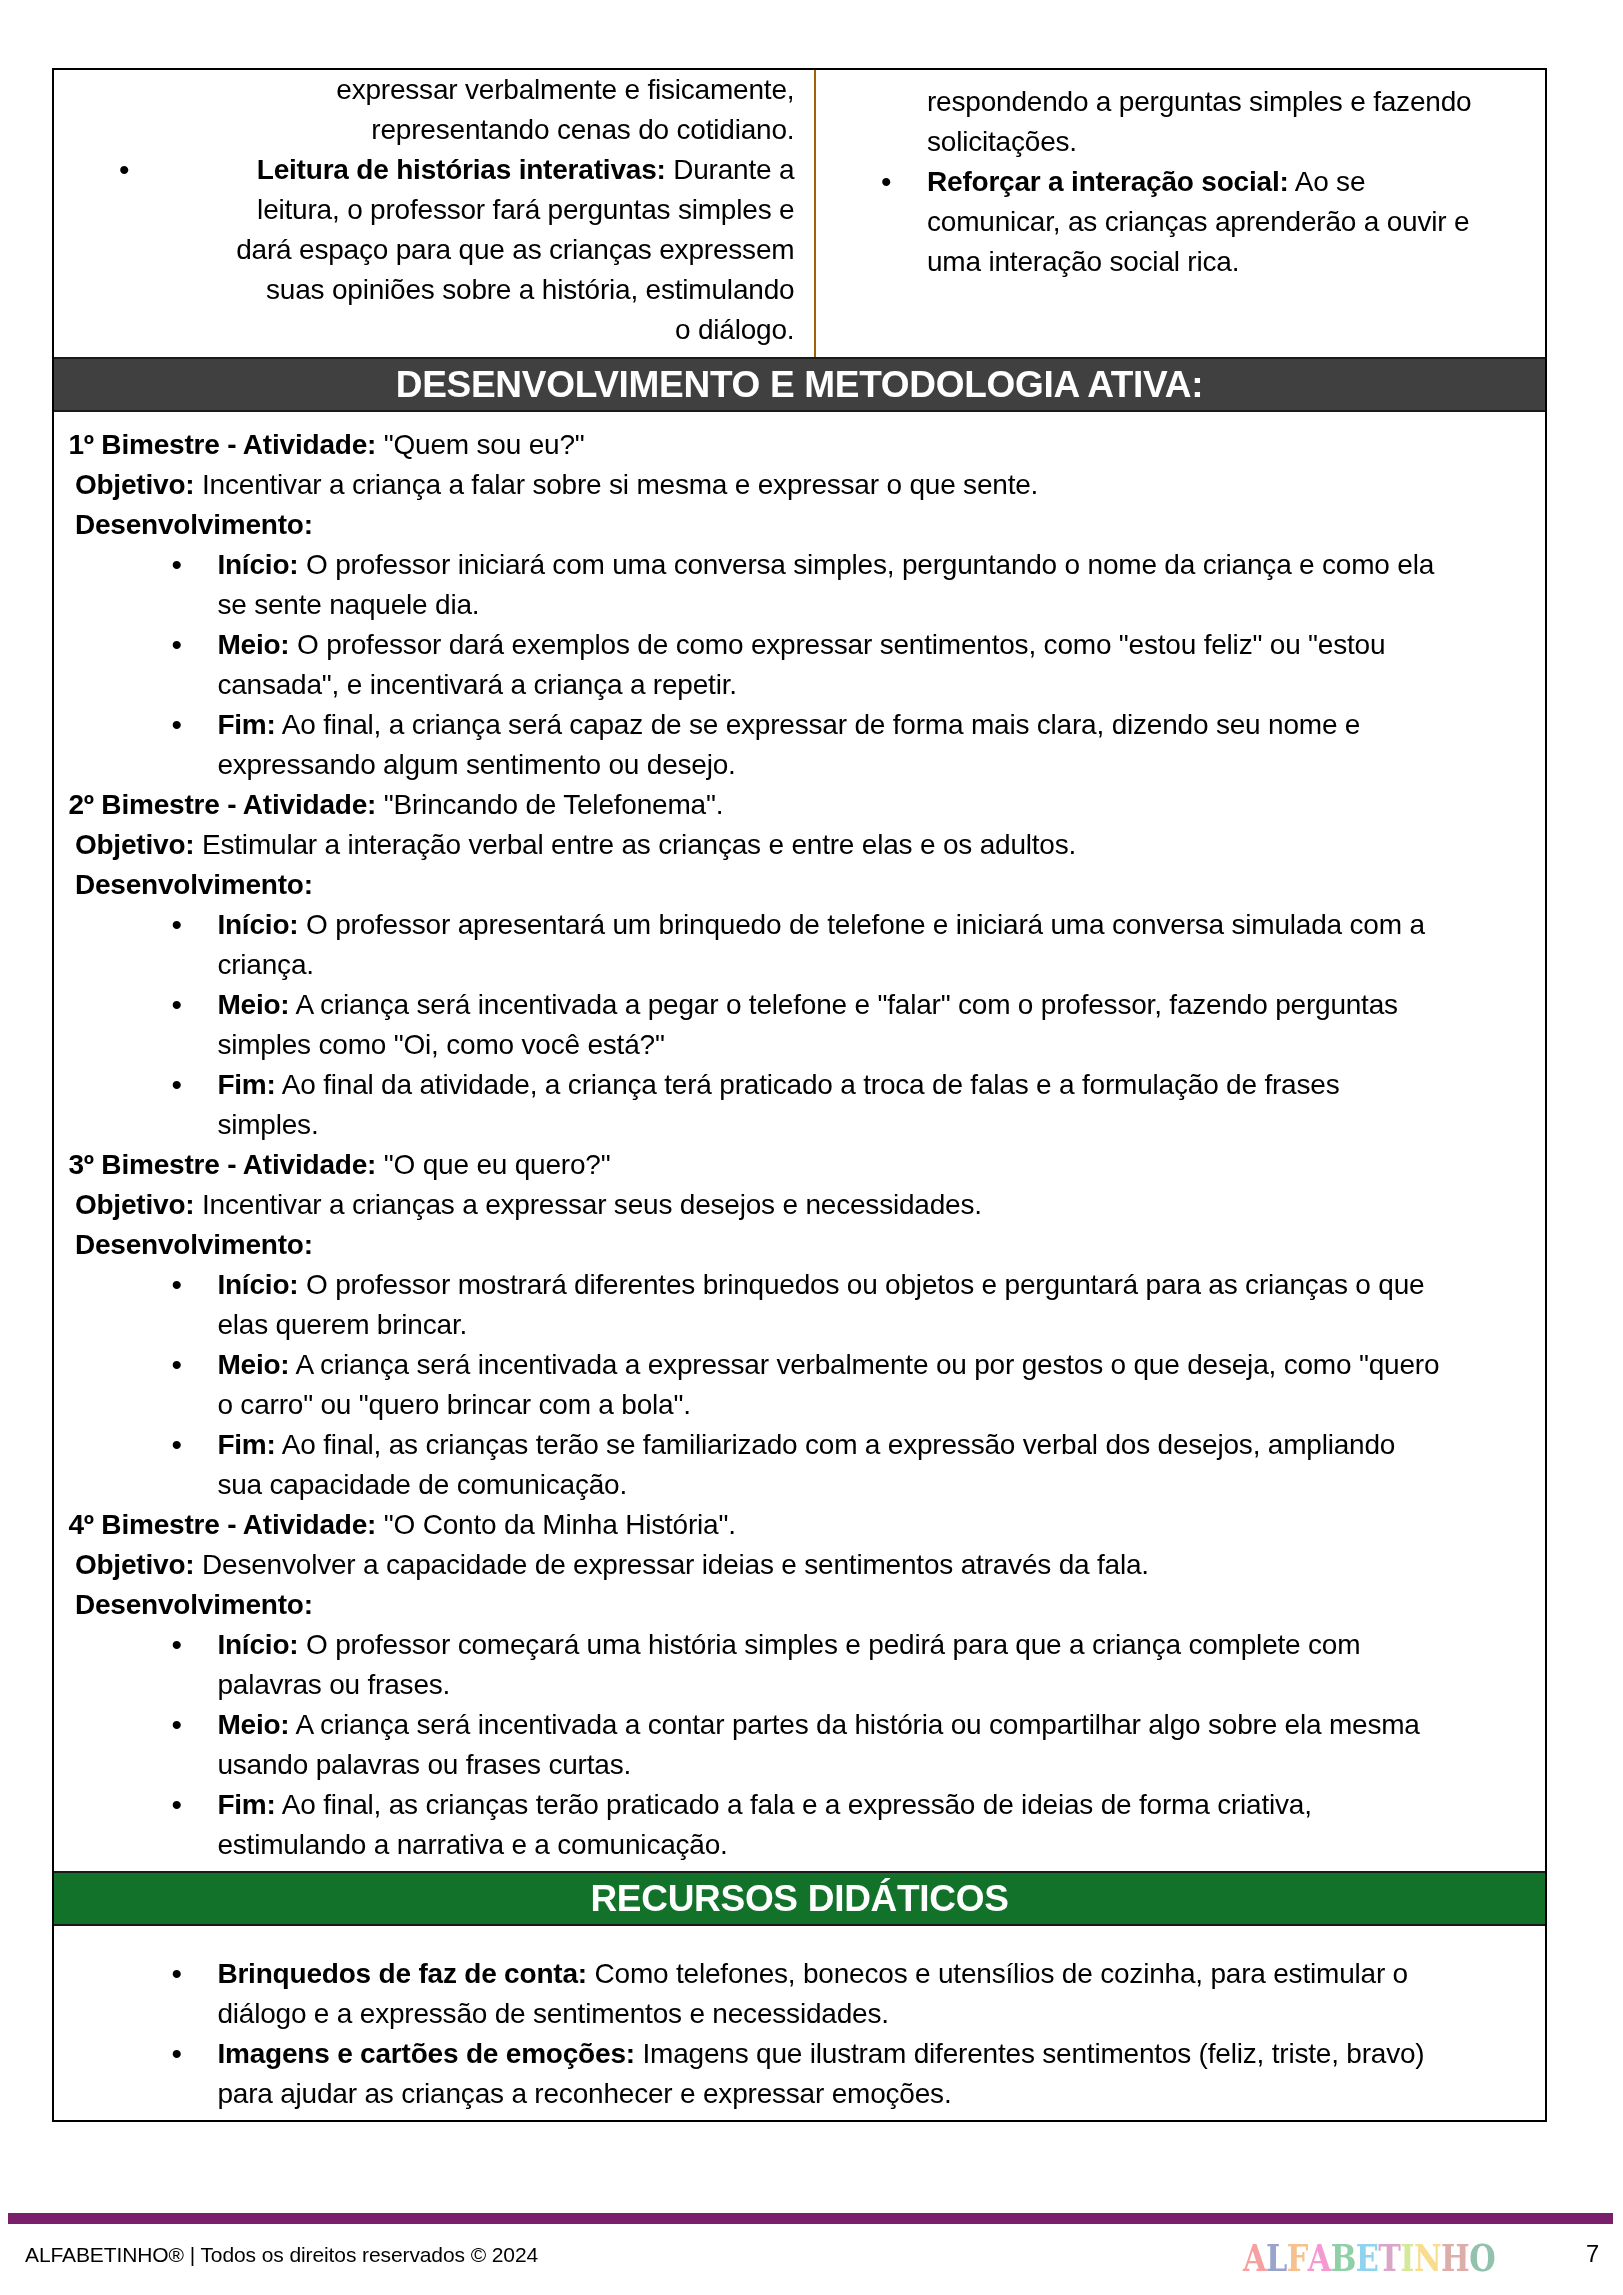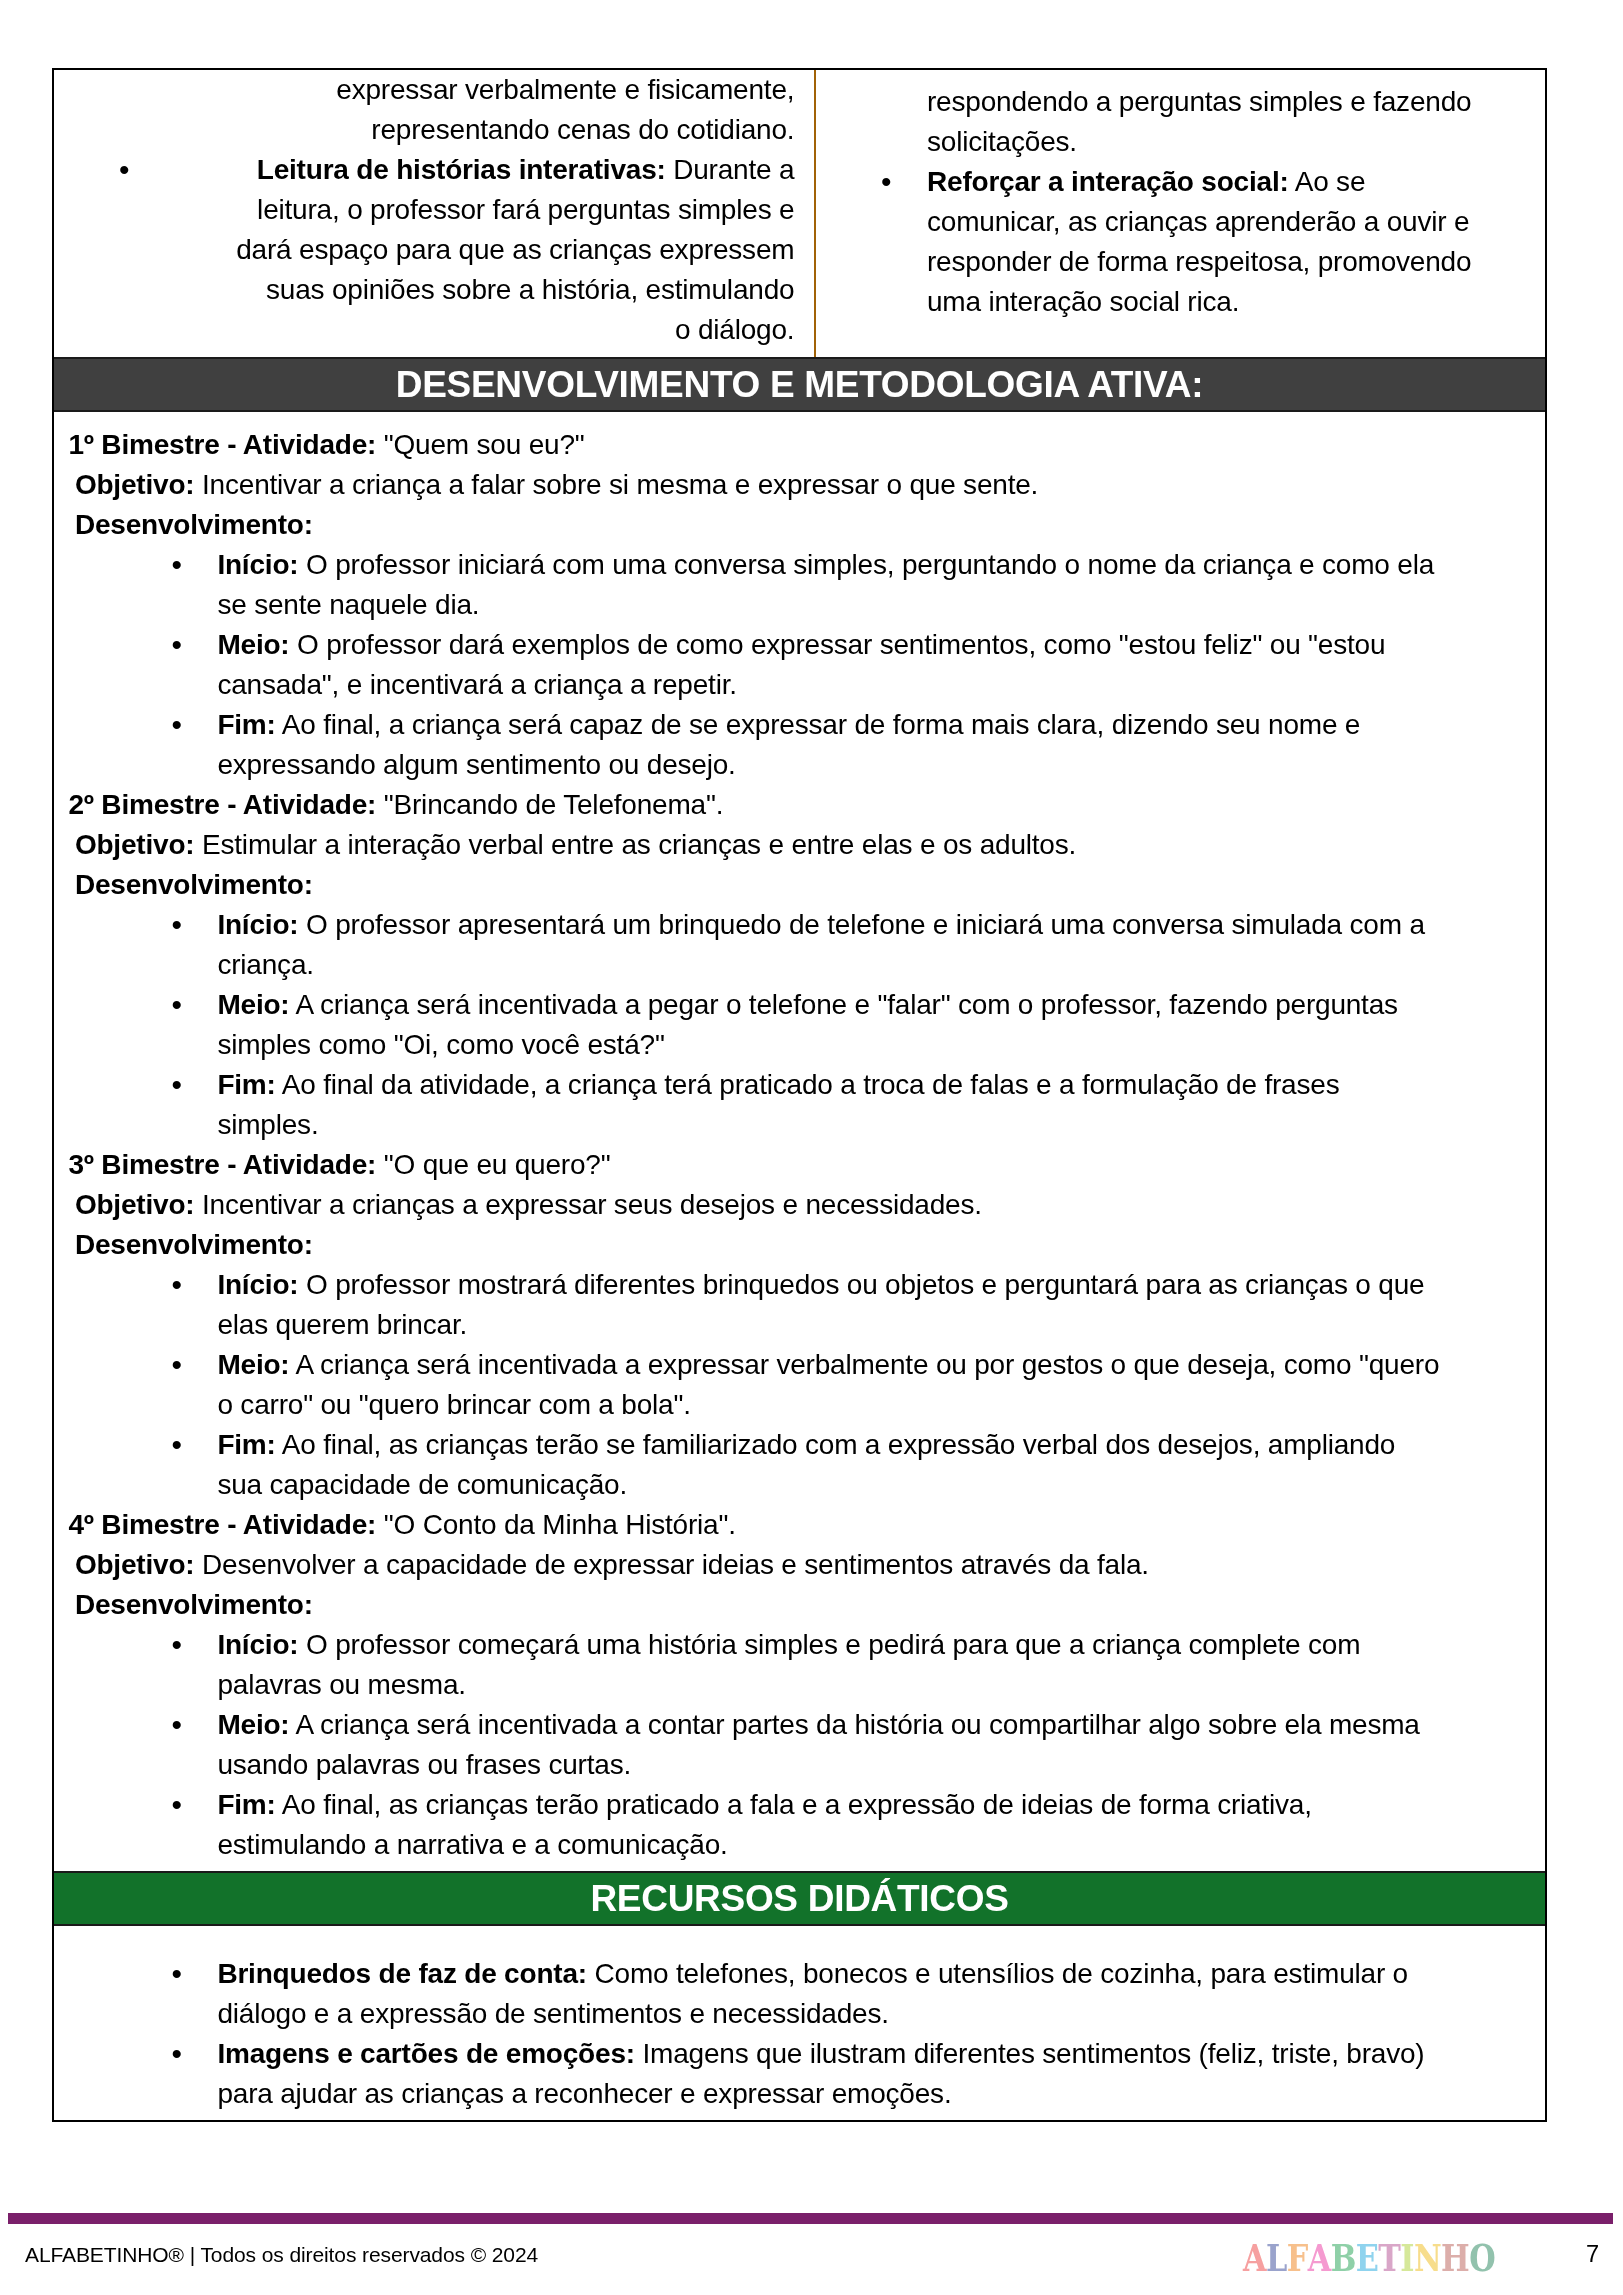--- a/index.html
+++ b/index.html
@@ -52,21 +52,20 @@
           <li><span>suas opiniões sobre a história, estimulando</span></li>
           <li><span>o diálogo.</span></li>
         </ul>
     </div>
     <div class="top-cell right">
       <ul class="blist" id="top-right-list">
           <li><span>respondendo a perguntas simples e fazendo</span></li>
           <li><span>solicitações.</span></li>
           <li class="bullet"><b>Reforçar a interação social:</b><span> Ao se</span></li>
           <li><span>comunicar, as crianças aprenderão a ouvir e</span></li>
-          <li><span>responder de forma respeitosa, promovendo</span></li>
           <li><span>uma interação social rica.</span></li>
         </ul>
     </div>
   </div>
 
   <div class="green-header" style="background: #404040;">DESENVOLVIMENTO E METODOLOGIA ATIVA:</div>
   <div class="section-body" id="dev-body">
       <div class="line"><b>1º Bimestre - Atividade:</b><span> "Quem sou eu?"</span></div>
       <div class="line indent1"><b>Objetivo:</b><span> Incentivar a criança a falar sobre si mesma e expressar o que sente.</span></div>
       <div class="line indent1"><b>Desenvolvimento:</b></div>
@@ -98,21 +97,21 @@
         <li class="bullet"><b>Meio:</b><span> A criança será incentivada a expressar verbalmente ou por gestos o que deseja, como "quero</span></li>
         <li><span>o carro" ou "quero brincar com a bola".</span></li>
         <li class="bullet"><b>Fim:</b><span> Ao final, as crianças terão se familiarizado com a expressão verbal dos desejos, ampliando</span></li>
         <li><span>sua capacidade de comunicação.</span></li>
       </ul>
       <div class="line"><b>4º Bimestre - Atividade:</b><span> "O Conto da Minha História".</span></div>
       <div class="line indent1"><b>Objetivo:</b><span> Desenvolver a capacidade de expressar ideias e sentimentos através da fala.</span></div>
       <div class="line indent1"><b>Desenvolvimento:</b></div>
       <ul class="blist">
         <li class="bullet"><b>Início:</b><span> O professor começará uma história simples e pedirá para que a criança complete com</span></li>
-        <li><span>palavras ou mesma.</span></li>
+        <li><span>palavras ou frases.</span></li>
         <li class="bullet"><b>Meio:</b><span> A criança será incentivada a contar partes da história ou compartilhar algo sobre ela mesma</span></li>
         <li><span>usando palavras ou frases curtas.</span></li>
         <li class="bullet"><b>Fim:</b><span> Ao final, as crianças terão praticado a fala e a expressão de ideias de forma criativa,</span></li>
         <li><span>estimulando a narrativa e a comunicação.</span></li>
       </ul>
     </div>
 
   <div class="green-header" style="background: rgb(18, 114, 42);">RECURSOS DIDÁTICOS</div>
   <div class="recursos-body">
     <ul class="blist" id="resources-list">

